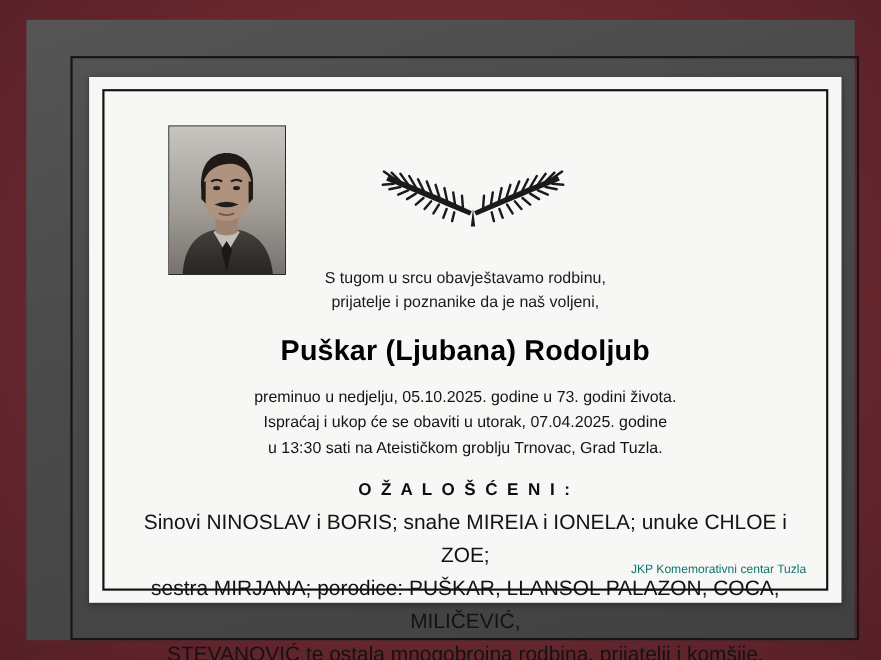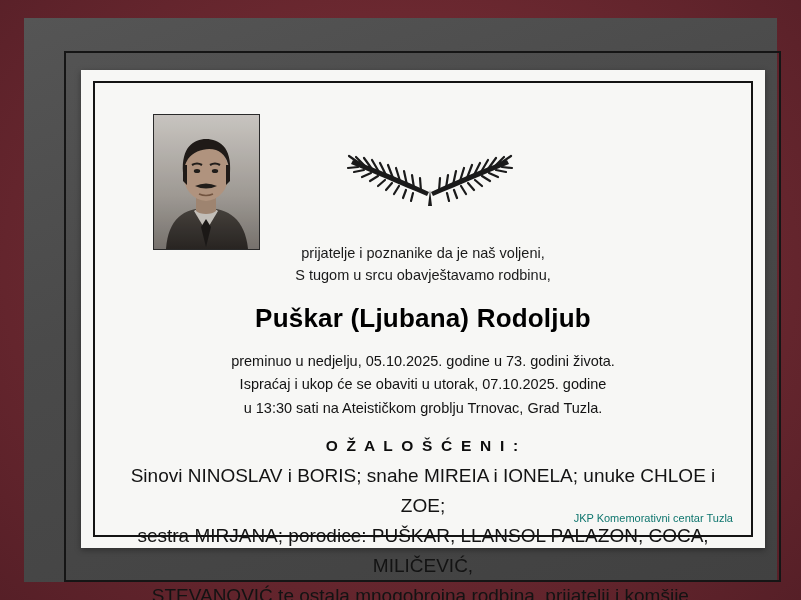--- a/index.html
+++ b/index.html
@@ -217,27 +217,27 @@
                 <path d="M157 13 L167 14 M151 16 L161 18 M144 19 L153 23 M137 22 L145 27 M130 26 L137 32 M123 29 L129 36 M116 32 L121 40 M109 36 L112 44 M102 39 L104 47" stroke="#1a1a1a" stroke-width="2.2" fill="none" stroke-linecap="round"></path>
               </g>
 
               <path d="M85 36 L83 52 L87 52 Z"></path>
             </g>
           </svg>
         </div>
 
         <div class="body-text">
           <div class="intro">
+            <div>S tugom u srcu obavještavamo rodbinu,</div>
             <div>prijatelje i poznanike da je naš voljeni,</div>
-            <div>S tugom u srcu obavještavamo rodbinu,</div>
           </div>
           <div class="name">Puškar (Ljubana) Rodoljub</div>
           <div class="details">
             <div>preminuo u nedjelju, 05.10.2025. godine u 73. godini života.</div>
-            <div>Ispraćaj i ukop će se obaviti u utorak, 07.10.2025. godine</div>
+            <div>Ispraćaj i ukop će se obaviti u utorak, 07.04.2025. godine</div>
             <div>u 13:30 sati na Ateističkom groblju Trnovac, Grad Tuzla.</div>
           </div>
           <div class="mourners-title">O Ž A L O Š Ć E N I :</div>
           <div class="mourners">
             <div>Sinovi NINOSLAV i BORIS; snahe MIREIA i IONELA; unuke CHLOE i ZOE;</div>
             <div>sestra MIRJANA; porodice: PUŠKAR, LLANSOL PALAZON, COCA, MILIČEVIĆ,</div>
             <div>STEVANOVIĆ te ostala mnogobrojna rodbina, prijatelji i komšije.</div>
           </div>
         </div>
 

